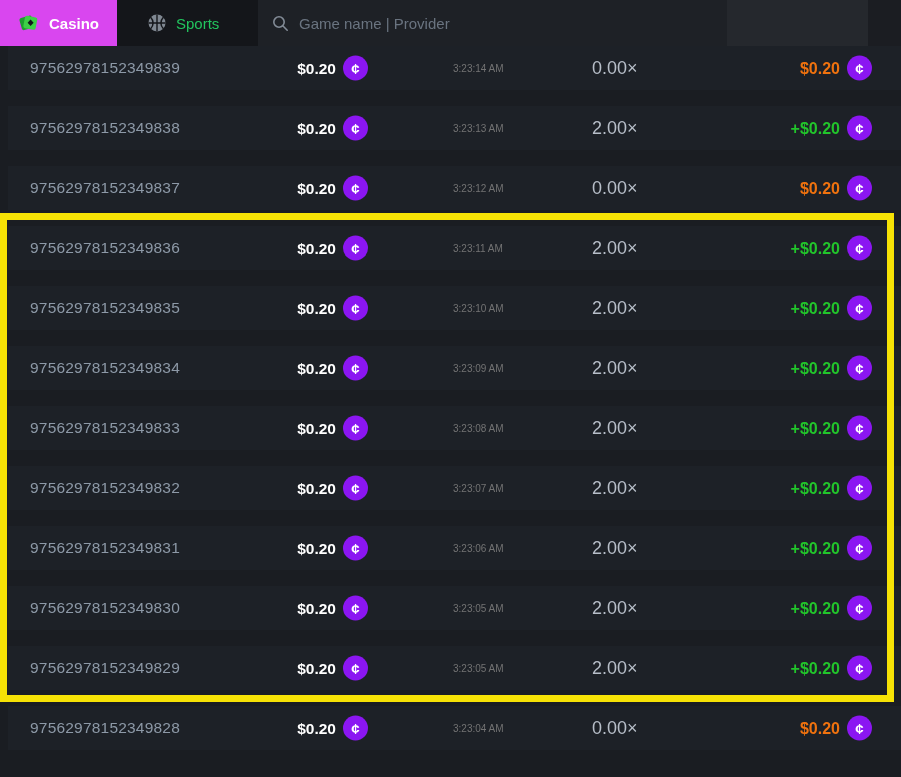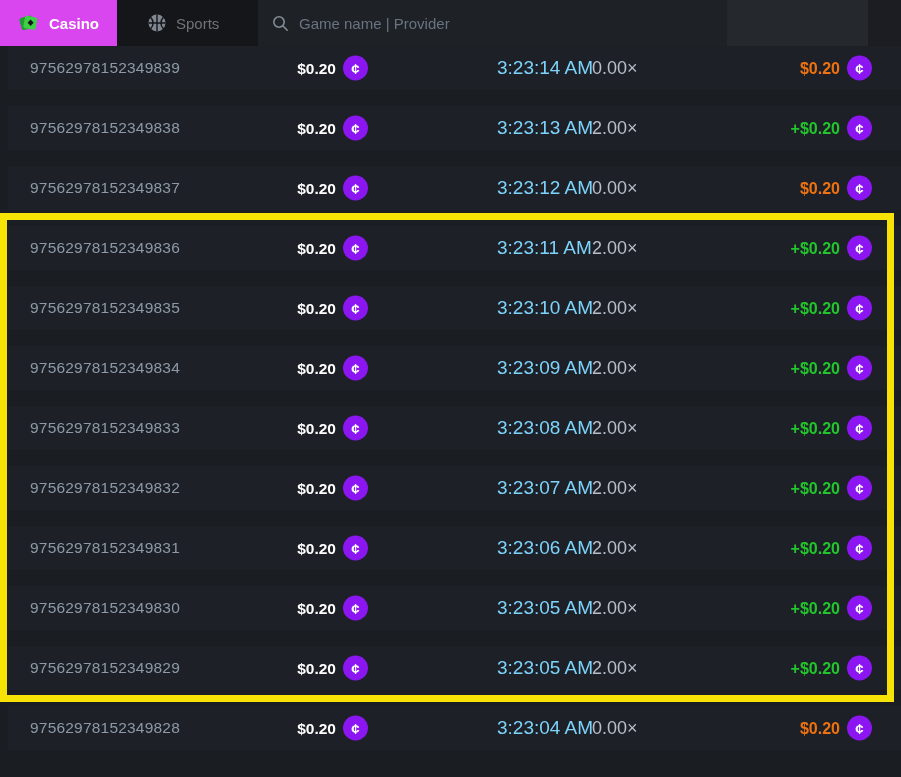--- a/index.html
+++ b/index.html
@@ -20,21 +20,21 @@
   .tab {
     position:absolute; top:0; height:46px;
     display:flex; align-items:center; gap:9px; cursor:pointer;
   }
   .tab-casino {
     left:0; width:117px; justify-content:center;
     background:#d946ef;
   }
   .tab-casino .tab-label { color:#ffffff; font-weight:700; font-size:15px; }
   .tab-sports { left:133px; padding:0 14px; }
-  .tab-sports .tab-label { color:#737373; font-size:15px; }
+  .tab-sports .tab-label { color:#22c55e; font-size:15px; }
 
   .search {
     position:absolute; left:258px; top:0; width:469px; height:46px;
     background:#1e2126; display:flex; align-items:center; padding:15px 14px; gap:10px;
   }
   .search input {
     flex:1; background:transparent; border:none; outline:none;
     color:#c8cfd8; font-size:15px; font-family:"Liberation Sans", sans-serif;
   }
   .search input::placeholder { color:#6a7480; }
@@ -66,21 +66,21 @@
   .row {
     position:relative; height:60px; cursor:pointer;padding-left:32px;
   }
   .row::before {             
     content:""; position:absolute; left:8px; right:0; top:8px; bottom:8px;
     background:#1d2127;
   }
   .row > span { position:absolute; top:50%; transform:translateY(-50%); white-space:nowrap; }
 
   .c-id   { left:30px;  color:#8d99a7; font-size:15.5px; letter-spacing:0.2px; }
-  .c-time { left:453px; color:#7dd3fc; font-size:19px;margin-left:44px; }
+  .c-time { left:453px; color:#737373; font-size:10px; }
   .c-mult { left:592px; color:#b7bec8; font-size:18px; }
 
   .c-bet  { right:533px; display:flex; align-items:center; gap:7px; }
   .c-bet .amt { color:#ffffff; font-weight:700; font-size:15.5px; }
 
   .c-pay  { right:29px; display:flex; align-items:center; gap:7px; }
   .c-pay .amt { font-weight:700; font-size:16px; }
   .c-pay.loss .amt { color:var(--loss-color,#f0720e); }
   .c-pay.win  .amt { color:var(--win-color,#22c52b); }
 

